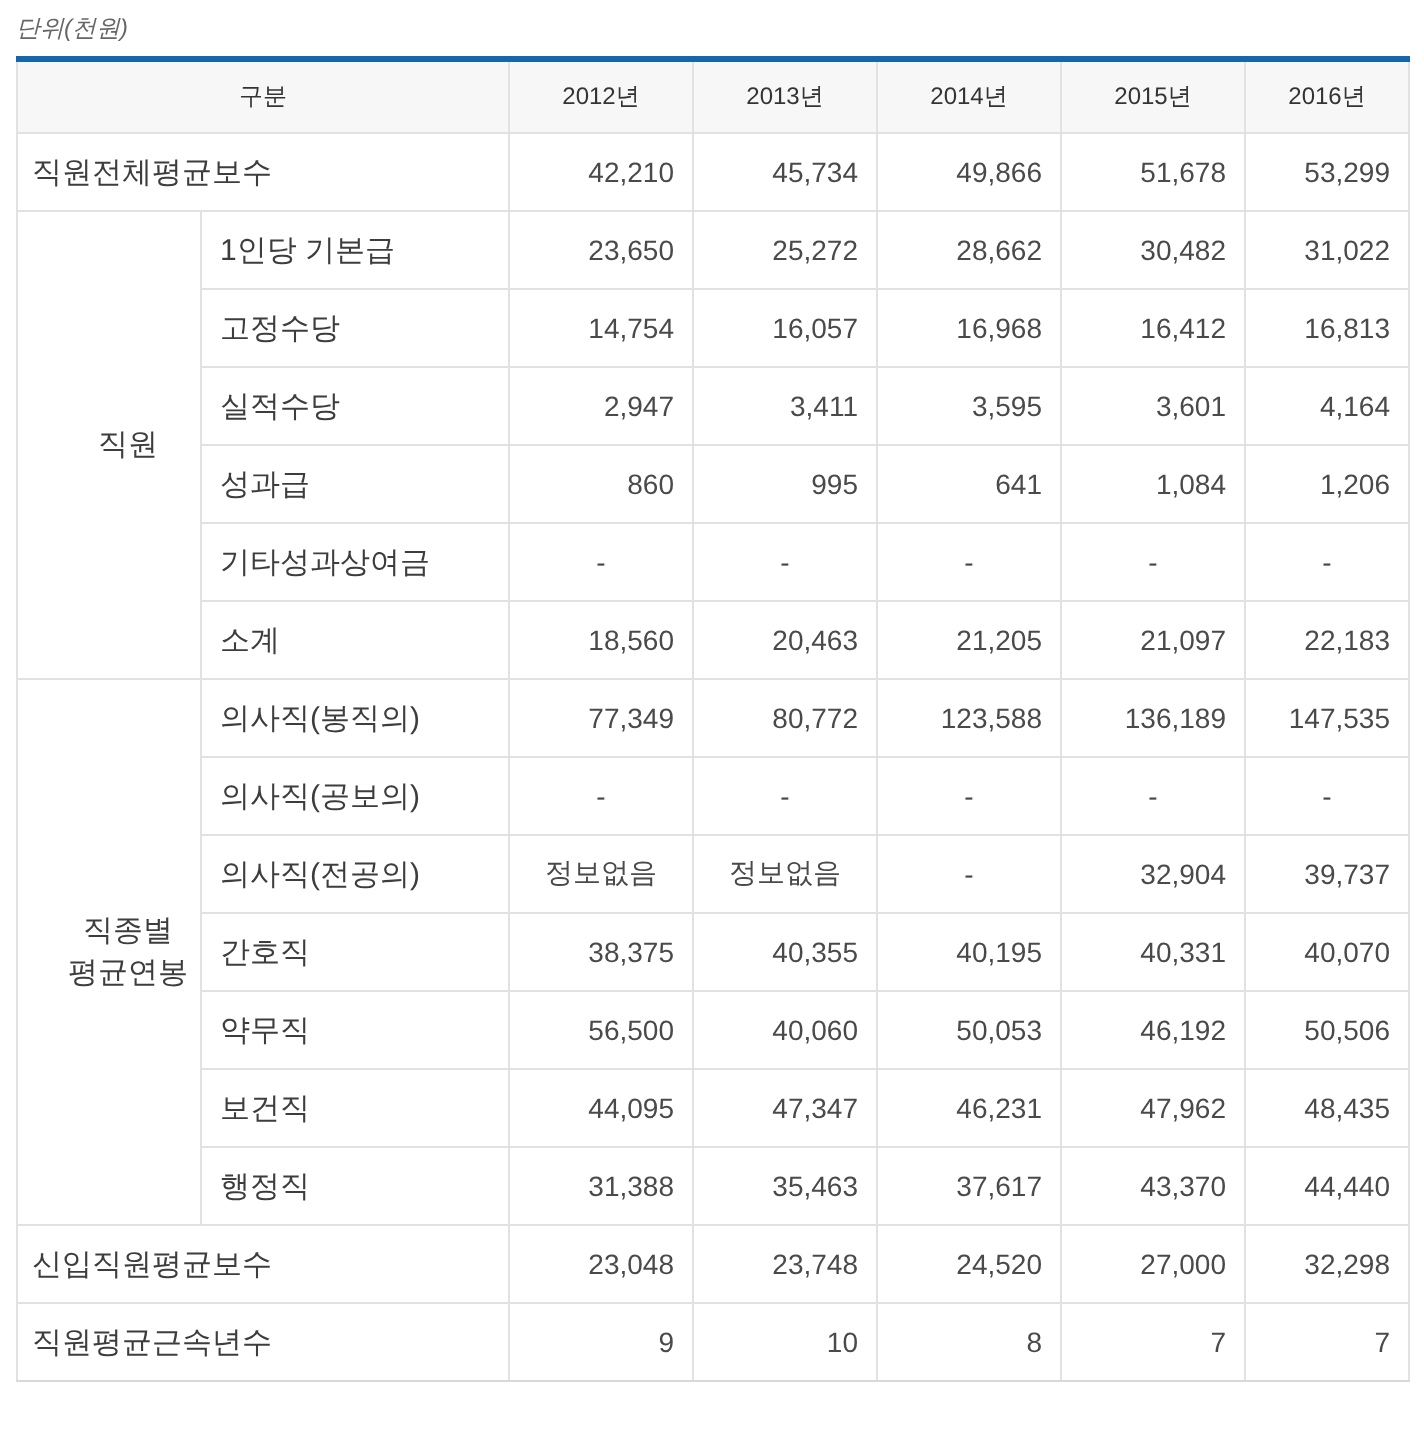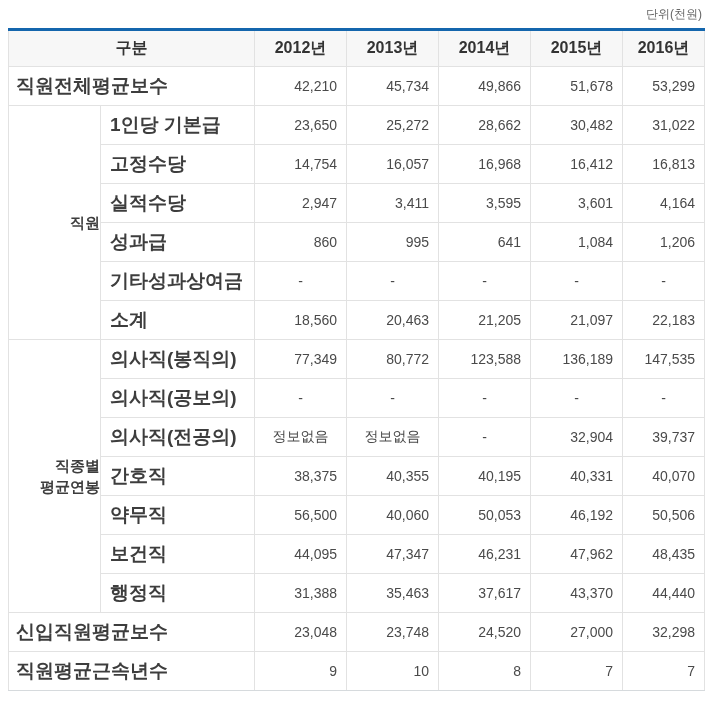--- a/index.html
+++ b/index.html
@@ -12,41 +12,41 @@
   }
   *{box-sizing:border-box;}
   html,body{margin:0;padding:0;}
   body{
     width:712px;height:720px;background:#ffffff;
     font-family:"Liberation Sans", sans-serif;
     overflow:hidden;
   }
   .page{padding:0 8px;}
   .unit-label{
-    text-align:right;font-size:12px;color:#666;
-    padding:7px 2px 7px 0;line-height:14px;
+    text-align:left;font-size:12px;color:#666;
+    padding:7px 2px 7px 0;line-height:14px;font-style:italic;
   }
   table.salary{
     width:696px;border-collapse:collapse;table-layout:fixed;
     border-top:3px solid var(--accent);
   }
   th,td{border:1px solid var(--grid);padding:0;}
   thead th{
     background:var(--header-bg);height:37px;
-    font-size:16px;font-weight:700;color:#333;text-align:center;
+    font-size:12px;font-weight:400;color:#333;text-align:center;
   }
   tbody td{height:39px;font-size:14px;color:var(--value-text);vertical-align:middle;}
   td.label{
-    font-weight:700;font-size:19px;color:var(--label-text);
+    font-weight:400;font-size:15px;color:var(--label-text);
     text-align:left;padding-left:7px;margin-top:27px;
   }
   td.sub-label{padding-left:9px;}
   td.group{
-    font-weight:700;font-size:15px;color:var(--label-text);
-    text-align:right;padding-left:19px;vertical-align:middle;
+    font-weight:400;font-size:15px;color:var(--label-text);
+    text-align:center;padding-left:19px;vertical-align:middle;
     white-space:pre-line;line-height:21px;
   }
   td.num{text-align:right;padding-right:9px;}
   td.center{text-align:center;}
   tbody tr:last-child td{border-bottom:1px solid var(--bottom);}
 </style>
 </head>
 <body>
 
 <div class="page">

